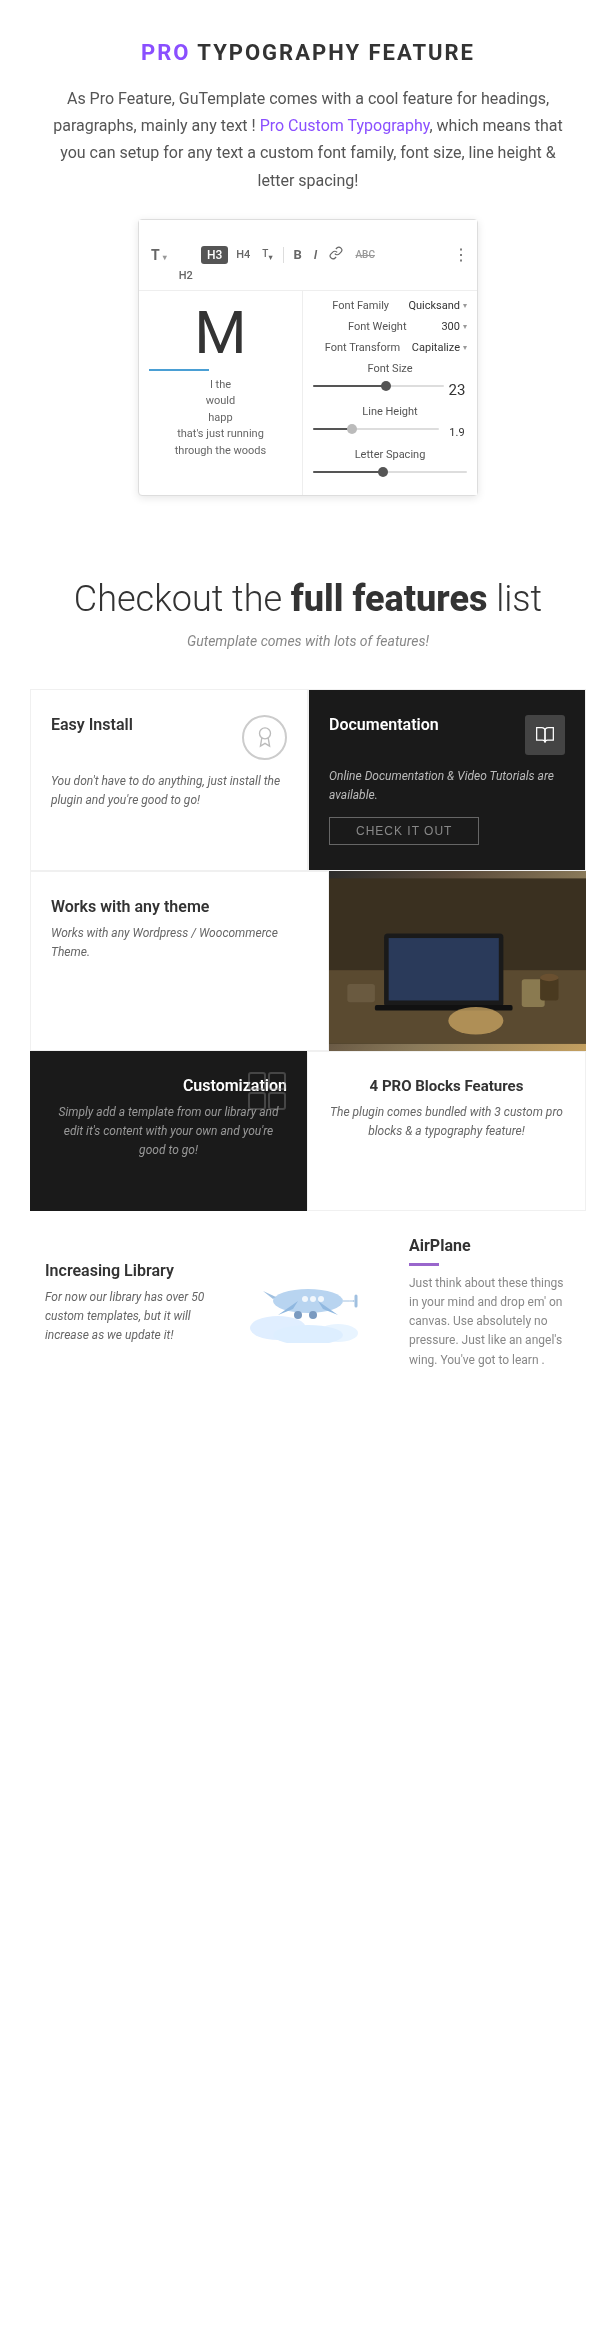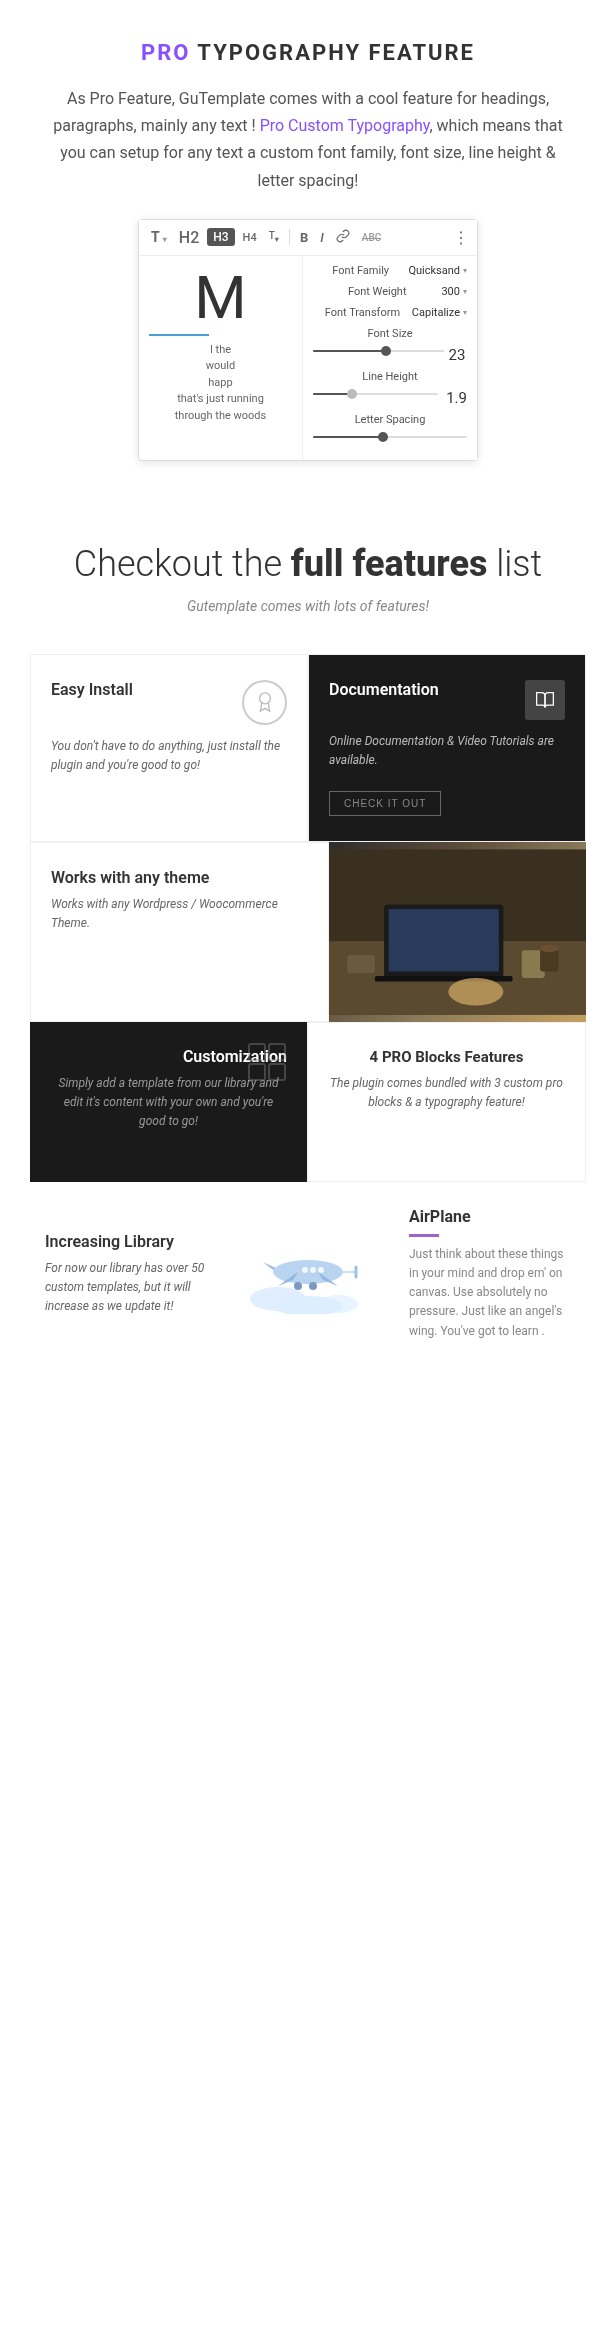--- a/index.html
+++ b/index.html
@@ -64,21 +64,21 @@
       cursor: pointer;
       border-radius: 2px;
       font-weight: 500;
     }
     .toolbar-btn.active {
       background: #555;
       color: #fff;
       border-radius: 3px;
       padding: 2px 6px;
     }
-    .toolbar-btn.h2 { font-size: 16px; }
+    .toolbar-btn.h2 { font-size: 11px; margin-top: 41px; }
     .toolbar-btn.h4 { font-size: 11px; }
     .toolbar-btn.bold { font-weight: 700; font-size: 13px; }
     .toolbar-btn.italic { font-style: italic; font-size: 13px; }
     .toolbar-btn.adc { font-size: 10px; text-decoration: line-through; color: #999; }
     .toolbar-divider { width: 1px; height: 16px; background: #ddd; margin: 0 2px; }
     .toolbar-dots { font-size: 16px; color: #666; margin-left: auto; }
 
     .editor-body {
       display: flex;
       position: relative;
@@ -259,24 +259,24 @@
       justify-content: center;
       color: #fff;
       font-size: 20px;
       border-radius: 3px;
     }
 
     .check-btn {
       display: inline-block;
       border: 1px solid #888;
       color: #888;
-      font-size: 10px;
+      font-size: 12px;
       letter-spacing: 1px;
-      padding: 6px 14px;
-      margin-top: 21px;
+      padding: 6px 26px;
+      margin-top: 12px;
       text-transform: uppercase;
       cursor: pointer;
       background: transparent;
     }
     .dark .check-btn {
       border-color: #666;
       color: #888;
     }
 
     .row-2col {
@@ -451,21 +451,21 @@
 
         <div>
           <div class="panel-section-label">Line Height</div>
           <div class="slider-row">
             <div class="slider-container" style="flex:1;">
               <div class="slider-track">
                 <div class="slider-fill" style="width:30%;"></div>
                 <div class="slider-thumb" style="left:27%; background:#bbb;"></div>
               </div>
             </div>
-            <span style="margin-left:8px; font-size:15px; color:#333; min-width:20px;">1.9</span>
+            <span style="margin-left:8px; font-size:11px; color:#333; min-width:20px;">1.9</span>
           </div>
         </div>
 
         <div>
           <div class="panel-section-label">Letter Spacing</div>
           <div class="slider-row">
             <div class="slider-container" style="flex:1;">
               <div class="slider-track">
                 <div class="slider-fill" style="width:45%;"></div>
                 <div class="slider-thumb" style="left:42%;"></div>

